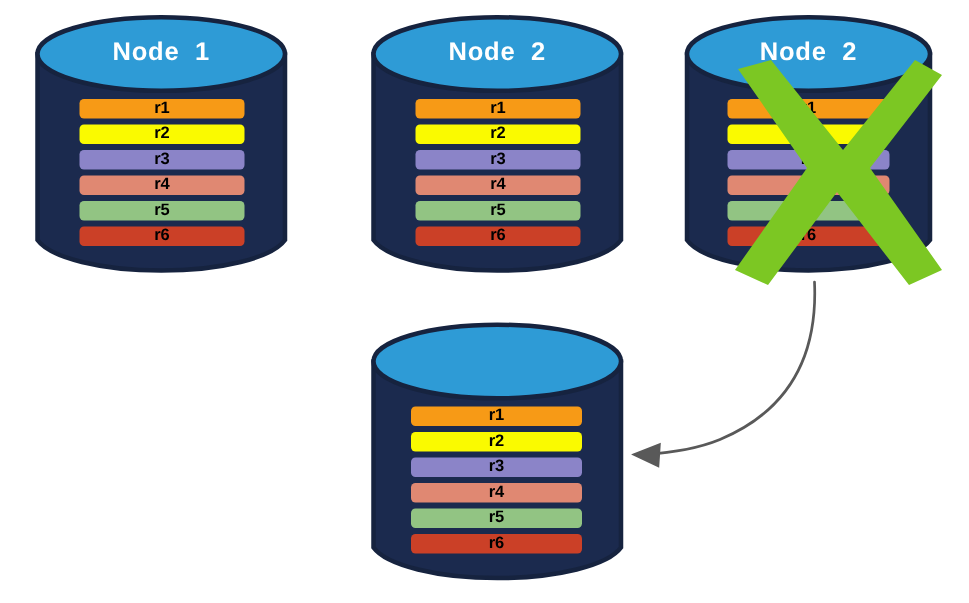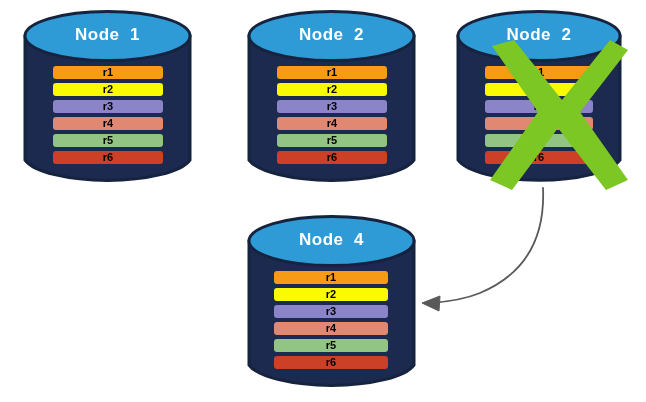--- a/index.html
+++ b/index.html
@@ -170,21 +170,20 @@
     <svg class="x-mark" width="140" height="150" viewBox="0 0 140 150" style="left:32px; top:30px;">
       <polygon fill="#7CC723" points="4,6 26,0 74,60 122,0 140,10 92,72 140,140 118,150 70,88 24,150 2,140 50,72"></polygon>
     </svg>
   </div>
 
   <div class="node" style="left:247px; top:215px; width:169px; height:176px;">
     <svg class="cyl-svg" width="169" height="176" viewBox="0 0 169 176">
       <path d="M2,26 L2,150 A84.5,26 0 0 0 167,150 L167,26 Z" fill="#1B2A4E" stroke="#16233F" stroke-width="3"></path>
       <ellipse cx="84.5" cy="26" rx="82.5" ry="24.5" fill="#2E9BD6" stroke="#16233F" stroke-width="3"></ellipse>
     </svg>
-    <div class="node-title" style="top:15px; font-size:17px;">Node  4</div>
     <div class="rows" style="left:27px; top:56px; width:114px; gap:4px;">
       <div class="row" style="height:13px; background:#F79A16;">
         <span class="row-label" style="font-size:11px;">r1</span>
       </div>
       <div class="row" style="height:13px; background:#FAFA00;">
         <span class="row-label" style="font-size:11px;">r2</span>
       </div>
       <div class="row" style="height:13px; background:#8B84C8;">
         <span class="row-label" style="font-size:11px;">r3</span>
       </div>

